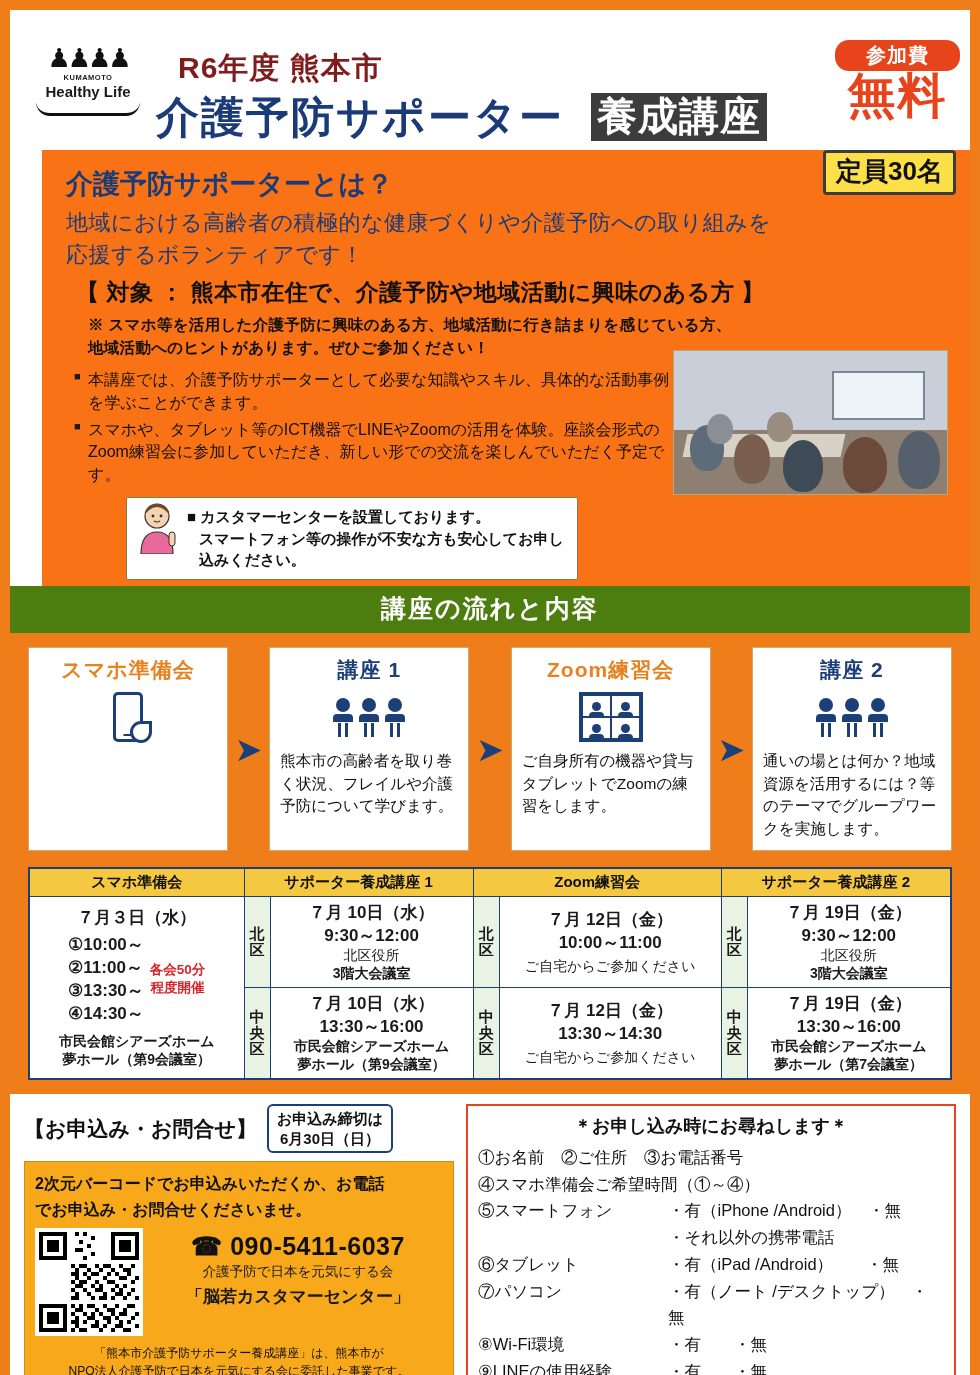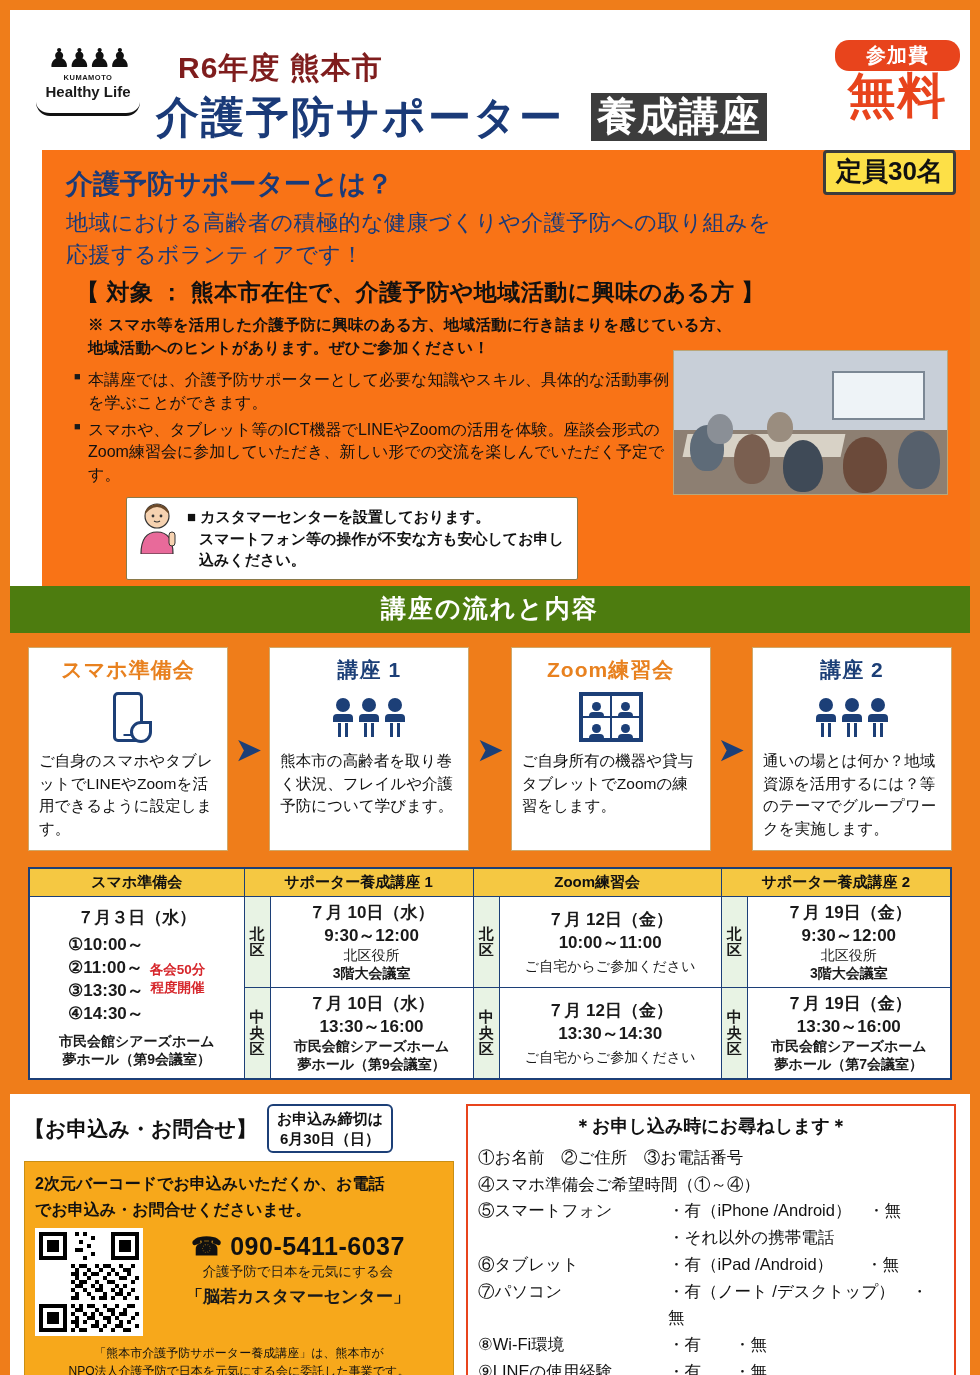--- a/index.html
+++ b/index.html
@@ -273,21 +273,20 @@
 
   <div class="flow-area">
     <div class="flow">
       <div class="fcard">
         <h3>スマホ準備会</h3>
         <div class="ficon">
           <div class="phone">
               <div class="hand"></div>
             </div>
         </div>
-        <p>ご自身のスマホやタブレットでLINEやZoomを活用できるように設定します。</p>
       </div>
       <div class="arrow">➤</div>
       <div class="fcard">
         <h3 class="navy">講座 1</h3>
         <div class="ficon">
           <div>
             <div class="people">
               <div class="pp">
                   <div class="head"></div>
                   <div class="body"></div>

